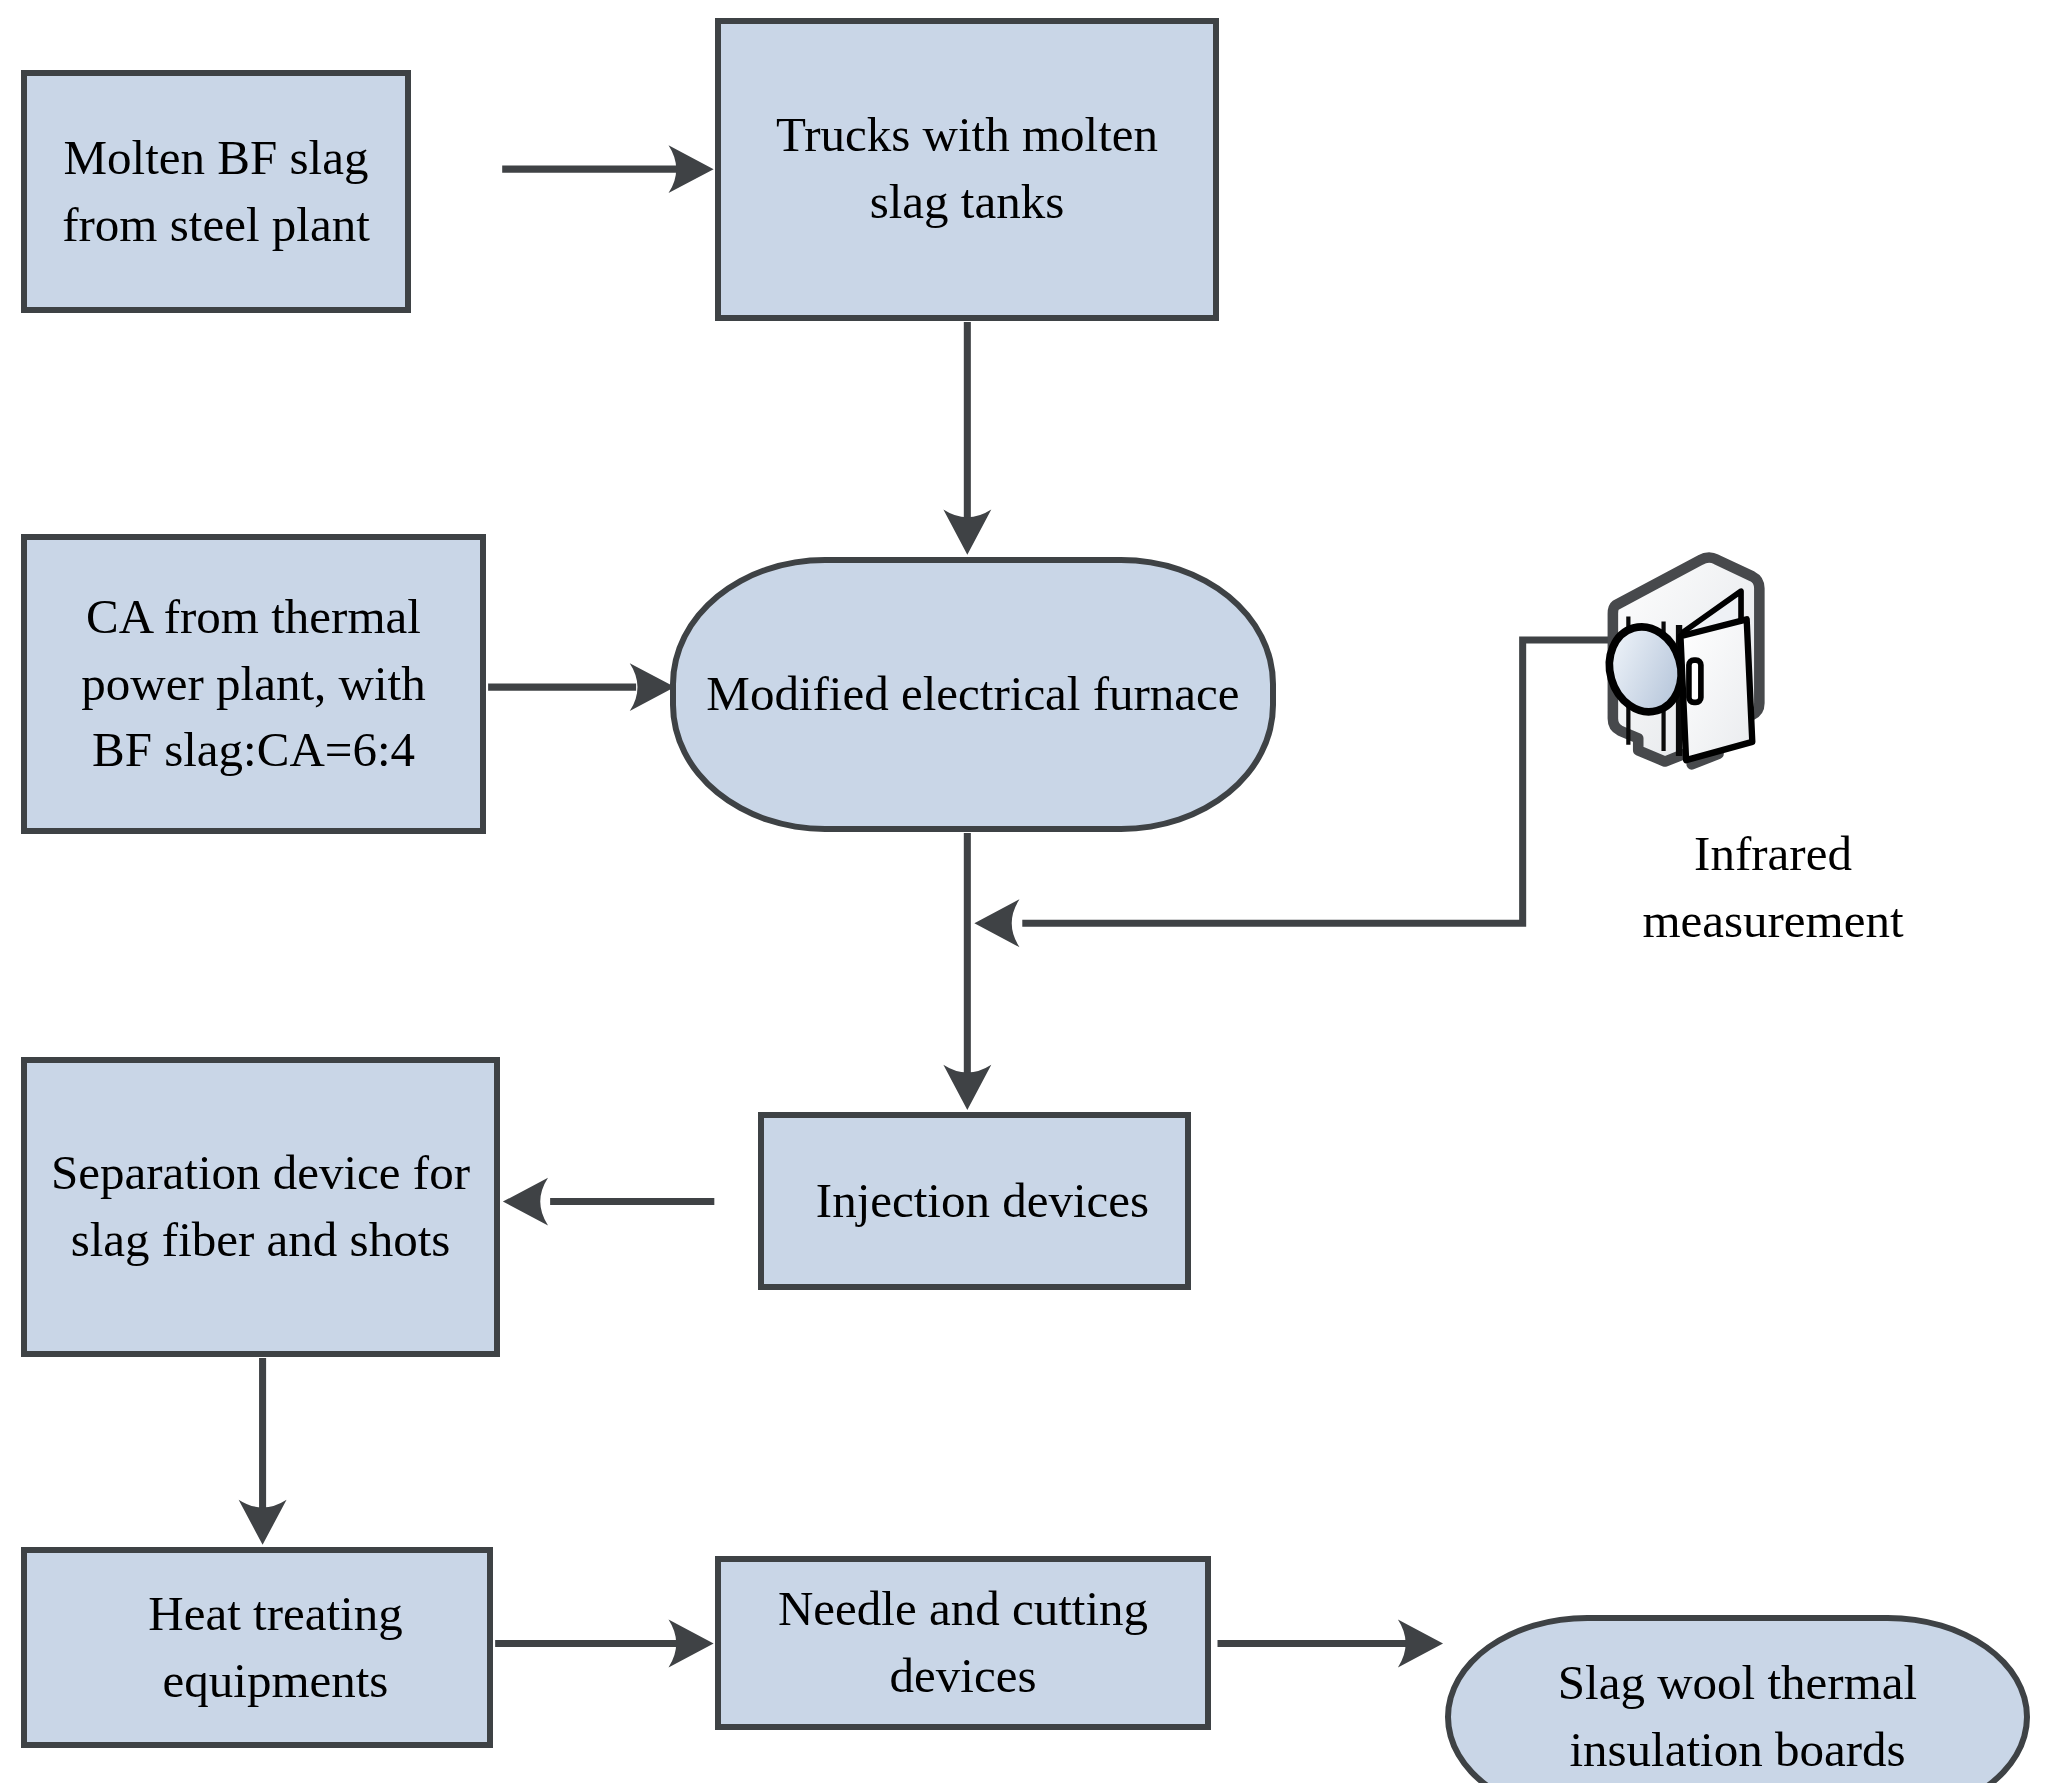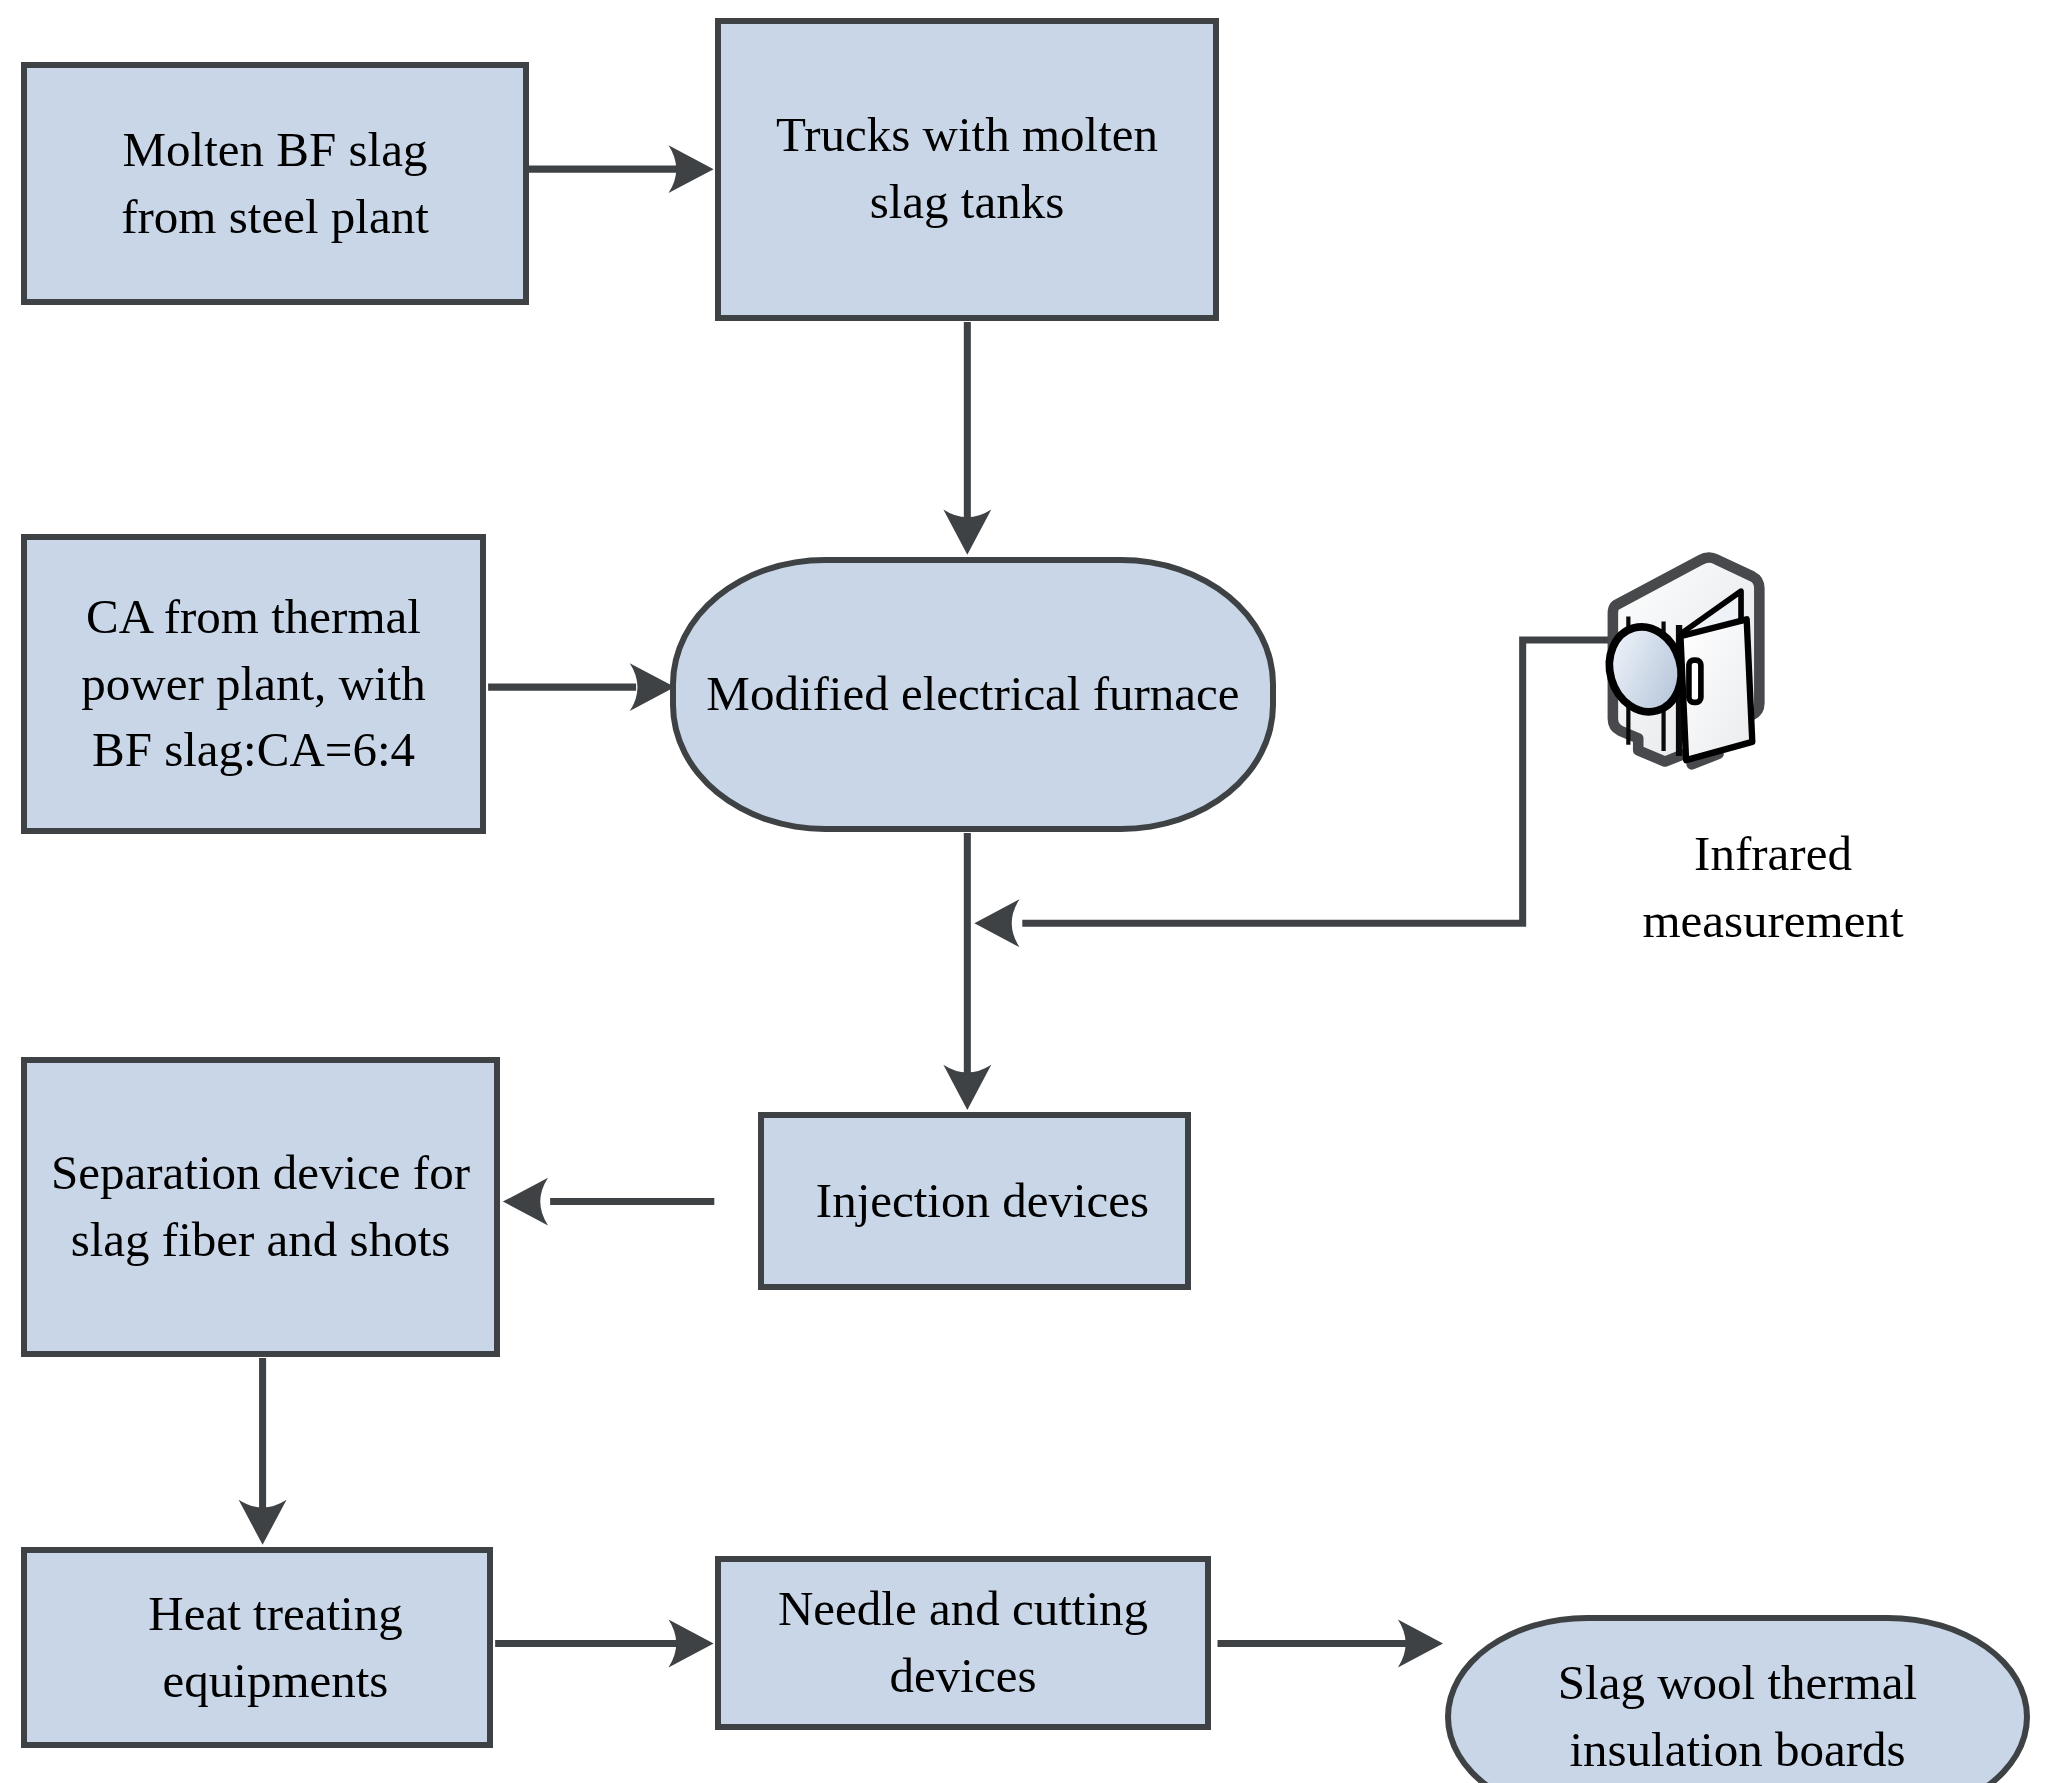--- a/index.html
+++ b/index.html
@@ -88,21 +88,21 @@
     <g>
       <line class="edge" x1="702" y1="2332" x2="960" y2="2332"></line>
       <path class="head" transform="translate(1012,2332)" d="M0 0 L-64 -34 Q-42 0 -64 34 Z"></path>
     </g>
     <g>
       <line class="edge" x1="1727" y1="2332" x2="1995" y2="2332"></line>
       <path class="head" transform="translate(2047,2332)" d="M0 0 L-64 -34 Q-42 0 -64 34 Z"></path>
     </g>
   </svg>
 
-  <div class="node" style="left:21px;top:62px;width:508px;height:243px;">
+  <div class="node" style="left:21px;top:70px;width:390px;height:243px;">
     <div class="label">Molten BF slag
 from steel plant</div>
   </div>
 
   <div class="node" style="left:715px;top:17.6px;width:504px;height:303px;">
     <div class="label">Trucks with molten
 slag tanks</div>
   </div>
 
   <div class="node" style="left:21px;top:534px;width:465px;height:300px;">

